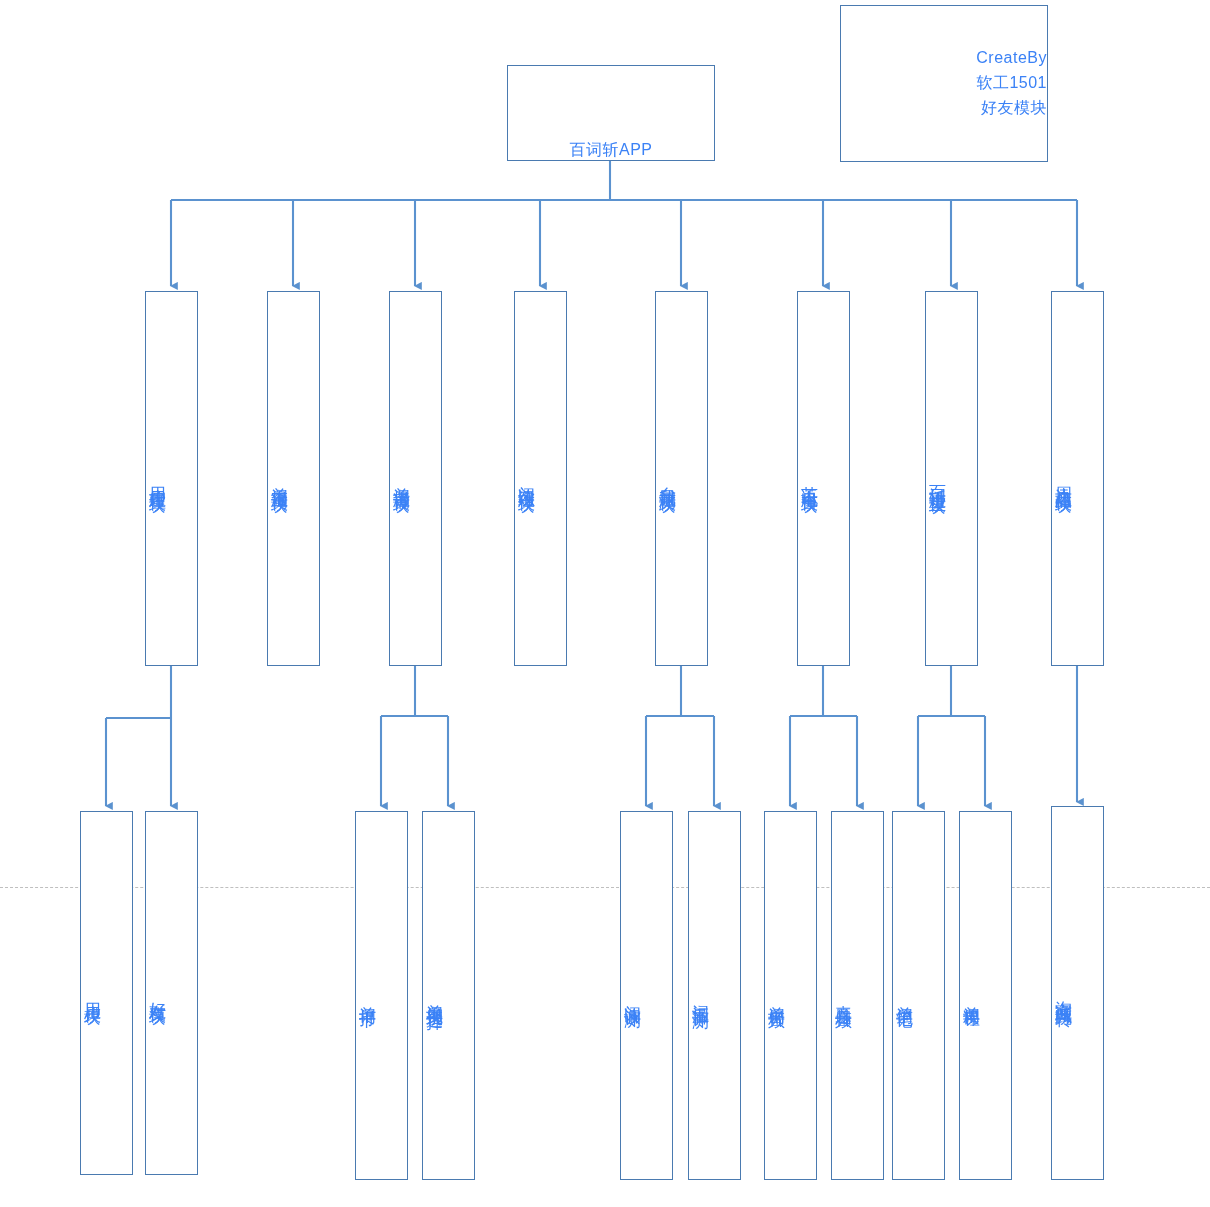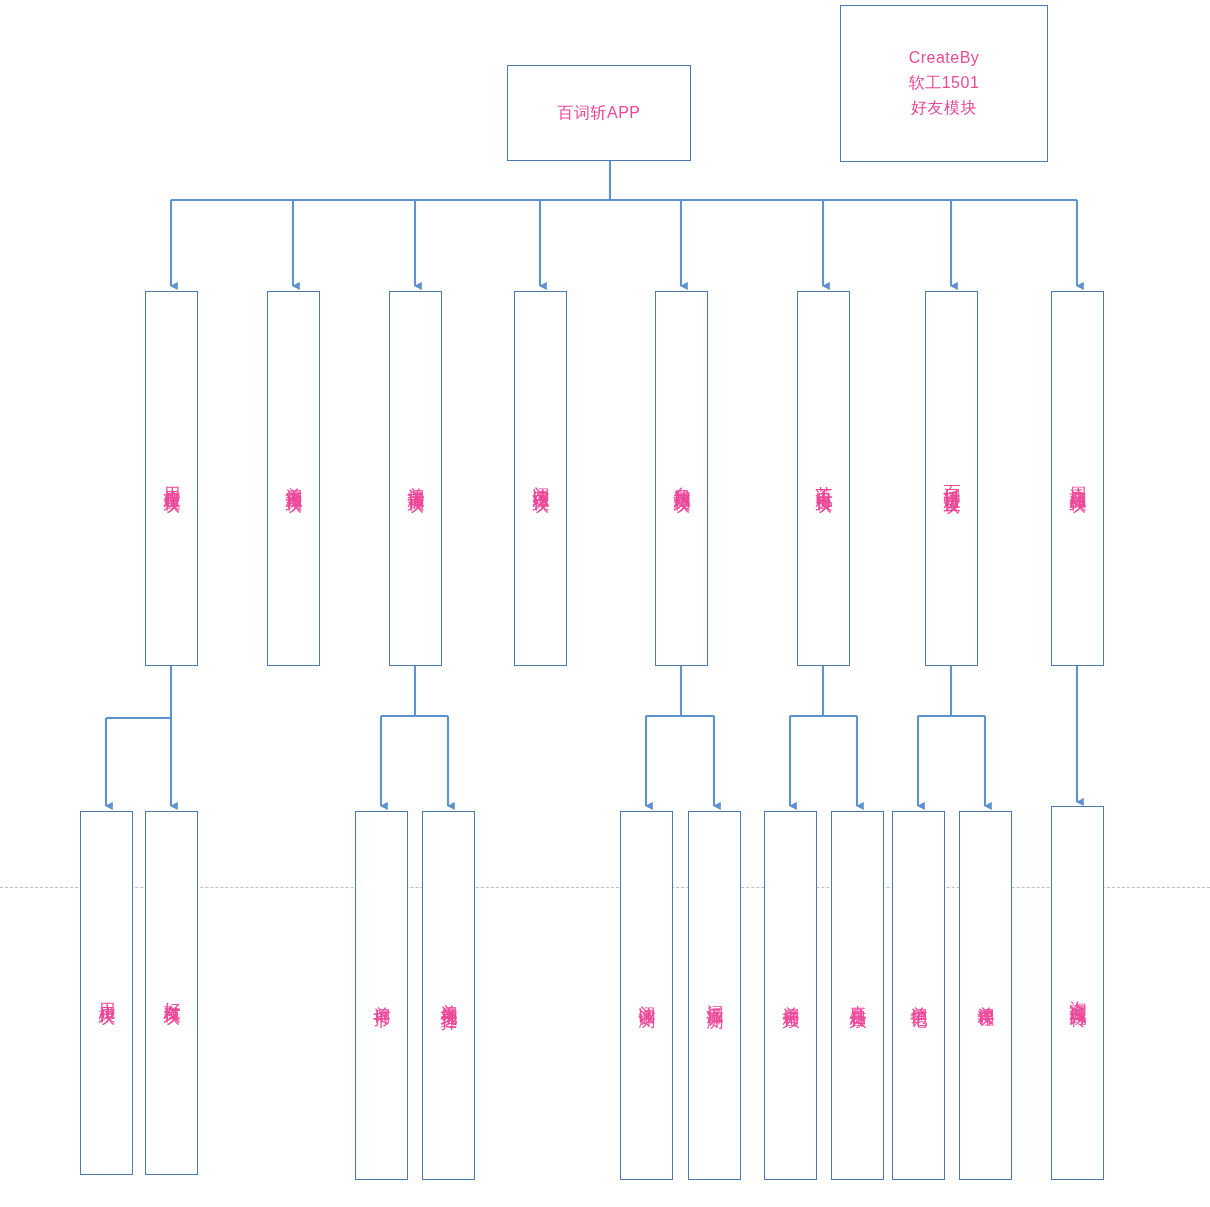--- a/index.html
+++ b/index.html
@@ -26,23 +26,23 @@
     width: 1210px;
     height: 1207px;
     pointer-events: none;
   }
   
   .node {
     position: absolute;
     box-sizing: border-box;
     border: 1.4px solid #4a7ab0;
     background: #ffffff;
-    color: #ec4899;
+    color: #3b82f6;
     display: flex;
-    align-items: center;
+    align-items: flex-end;
     justify-content: center;
     text-align: center;
     z-index: 3;
   }
   .node .lbl {
     display: block;
     line-height: 1.25;
     letter-spacing: 0.5px;
   }
   
@@ -131,21 +131,21 @@
 
       <path d="M951,666 L951,716"></path>
       <path d="M918,716 L985,716"></path>
       <path d="M918,716 L918,806" marker-end="url(#arw)"></path>
       <path d="M985,716 L985,806" marker-end="url(#arw)"></path>
 
       <path d="M1077,666 L1077,802" marker-end="url(#arw)"></path>
     </g>
   </svg>
 
-  <div class="node horiz" style="left:507px; top:65px; width:184px; height:96px;">
+  <div class="node horiz" style="left:507px; top:65px; width:208px; height:96px;">
     <span class="lbl">百词斩APP</span>
   </div>
 
   <div class="node legend" style="left:840px; top:5px; width:208px; height:157px;">
     <span class="lbl">CreateBy</span>
     <span class="lbl">软工1501</span>
     <span class="lbl">好友模块</span>
   </div>
 
   <div class="node vert" style="left:145px; top:291px; width:53px; height:375px;">

